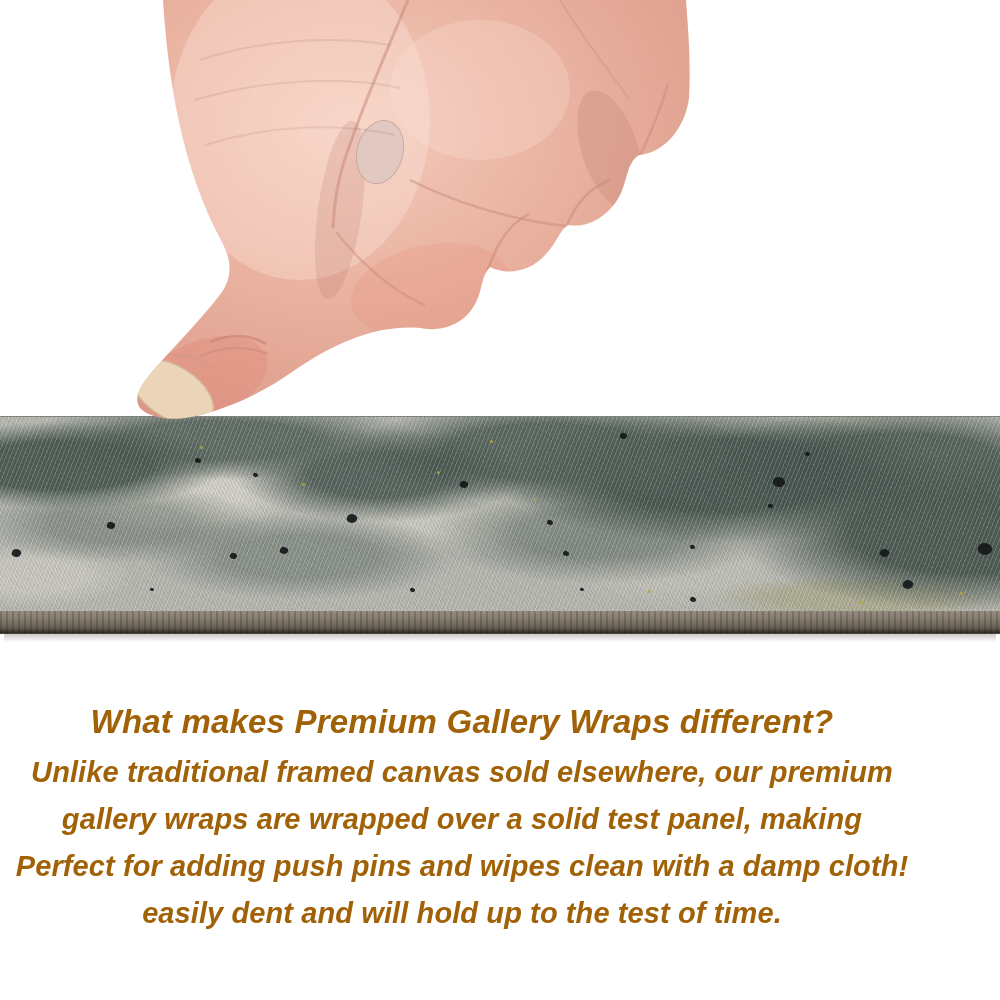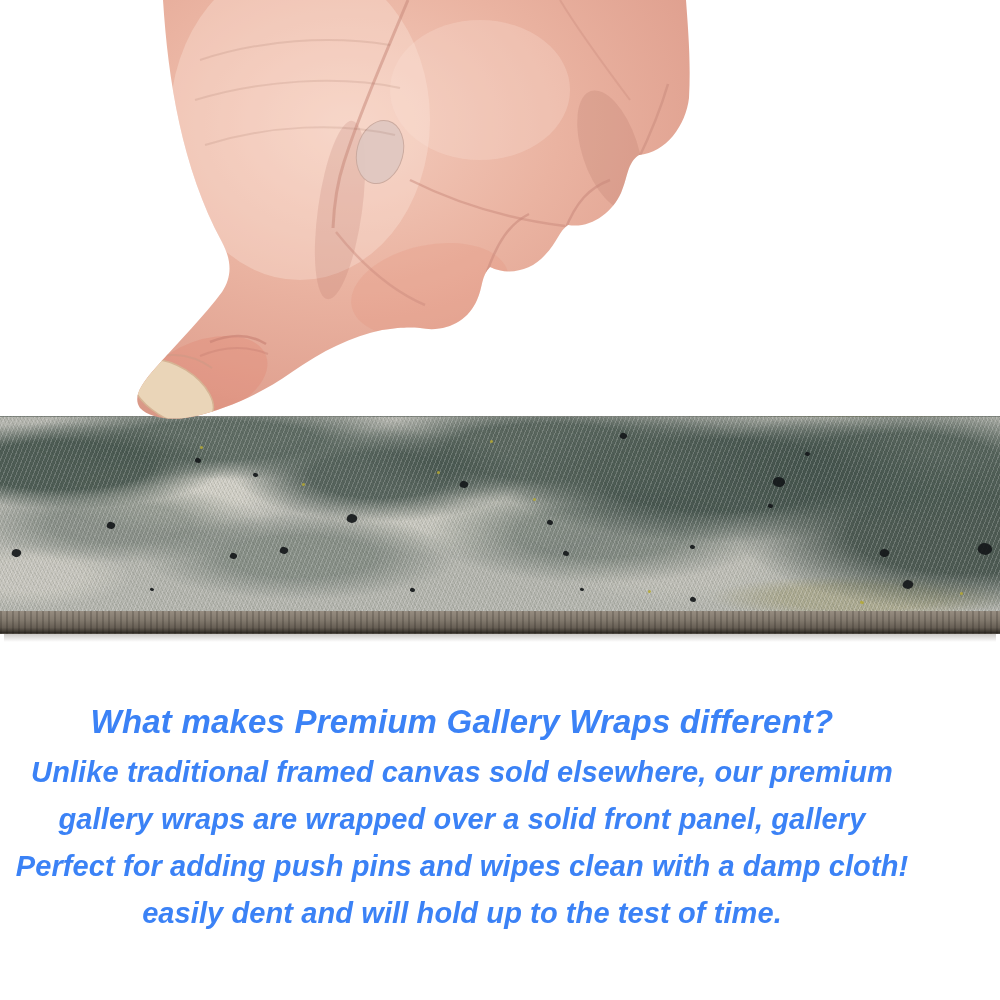--- a/index.html
+++ b/index.html
@@ -45,21 +45,21 @@
       linear-gradient(180deg,#968c80 0%,#837a6e 40%,#675f55 75%,#433d35 92%,#2c2822 100%);
     border-bottom:1px solid rgba(30,26,22,.6);
   }
   .canvas-shadow{
     width:992px;height:10px;margin:0 4px;
     background:linear-gradient(180deg, rgba(140,135,128,.45), rgba(255,255,255,0) 80%);
   }
   
   .copy{
     position:absolute;top:702px;left:0;width:924px;z-index:2;
-    text-align:center;font-style:italic;color:#3b82f6;
+    text-align:center;font-style:italic;color:#a16207;
   }
   .copy h1{
     margin:0 0 11px 0;font-size:33px;line-height:40px;font-weight:700;letter-spacing:.2px;
   }
   .copy p{
     margin:8px;font-size:29px;line-height:39px;font-weight:600;letter-spacing:.1px;
   }
 </style>
 </head>
 <body>
@@ -184,18 +184,18 @@
           <div class="speck yellow" style="left: 49%; top: 12%; width: 3px; height: 3px;"></div>
         </div>
     </div>
     <div class="canvas-edge"></div>
     <div class="canvas-shadow"></div>
   </div>
 
   <div class="copy">
     <h1>What makes Premium Gallery Wraps different?</h1>
     <p>Unlike traditional framed canvas sold elsewhere, our premium</p>
-    <p>gallery wraps are wrapped over a solid front panel, gallery</p>
+    <p>gallery wraps are wrapped over a solid test panel, making</p>
     <p>Perfect for adding push pins and wipes clean with a damp cloth!</p>
     <p>easily dent and will hold up to the test of time.</p>
   </div>
 
 </div>
 
 </body></html>

